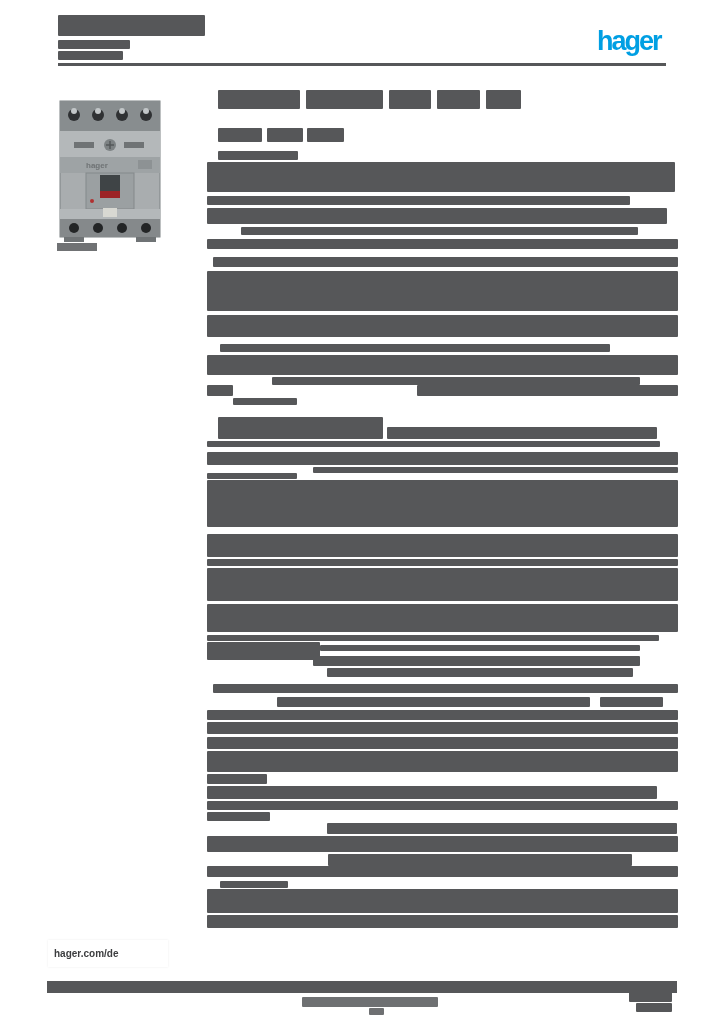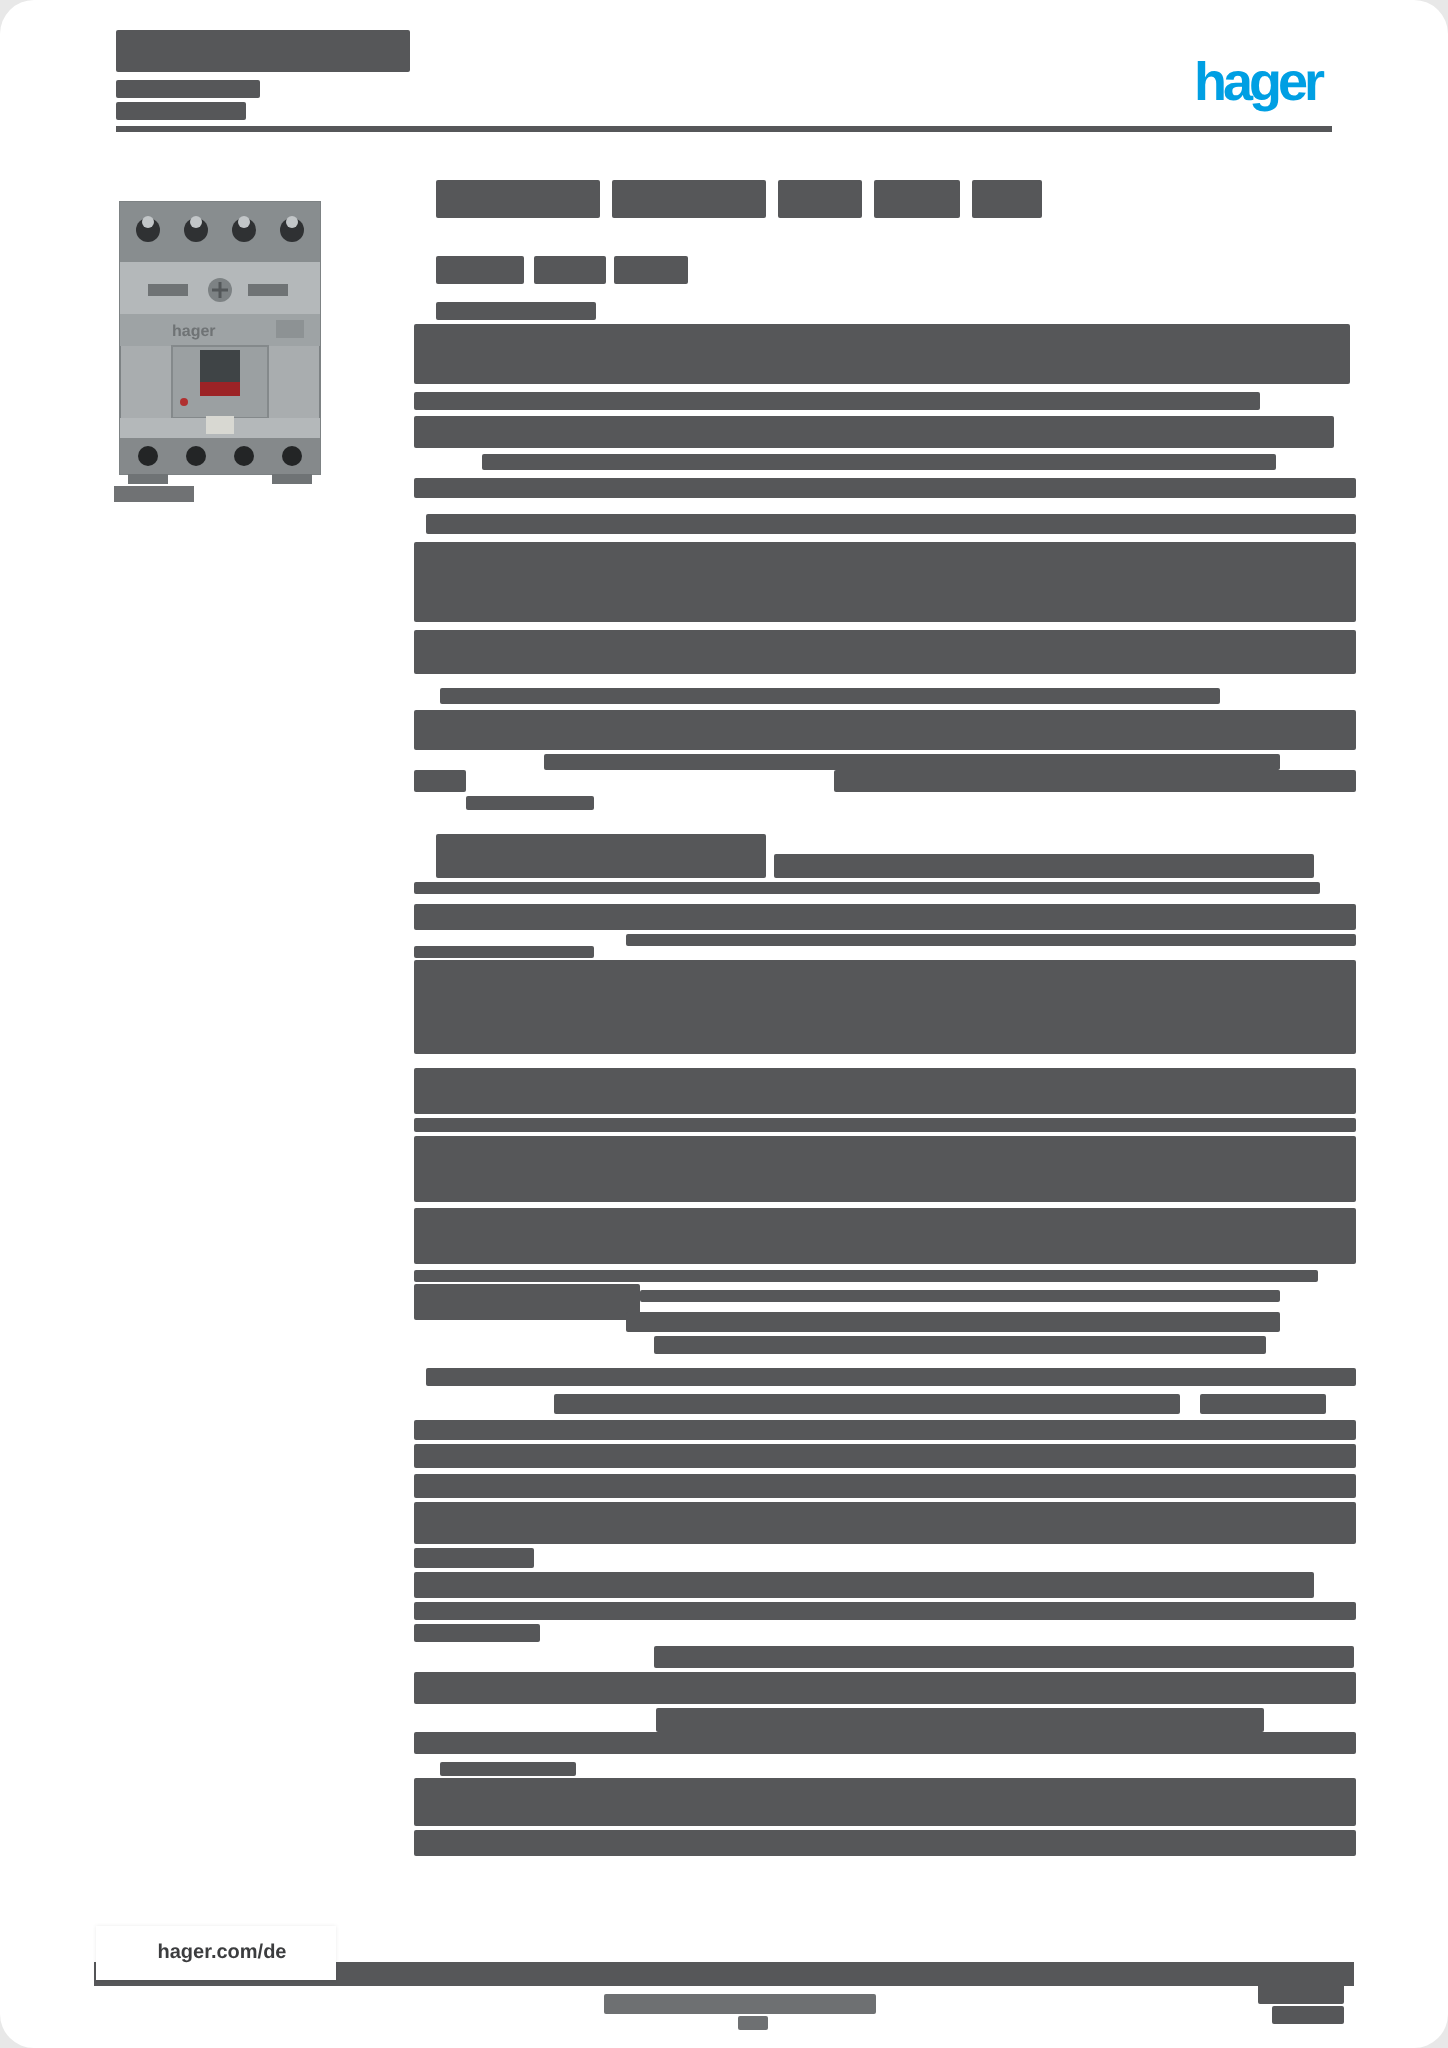--- a/index.html
+++ b/index.html
@@ -1,16 +1,16 @@
 <!DOCTYPE html>
 <html><head>
 <meta charset="utf-8">
 <style>
   html,body{margin:0;padding:0;background:#e8e8e8;font-family:"Liberation Sans",sans-serif;}
-  .page{position:relative;width:724px;height:1024px;background:#ffffff;margin:0 auto;overflow:hidden;border-radius:17px;}
+  .page{position:relative;width:724px;height:1024px;background:#ffffff;margin:0 auto;overflow:hidden;}
   .layer{position:absolute;left:0;top:0;width:100%;height:100%;pointer-events:none;}
   .blk{position:absolute;background:#565759;border-radius:1px;}
   .abs{position:absolute;}
   .logo{font-weight:800;font-size:27px;letter-spacing:-2px;line-height:1;}
   .rule{position:absolute;background:#565759;}
   .footer-band{position:absolute;background:#565759;}
   .site-box{position:absolute;background:#ffffff;display:flex;align-items:center;
             padding-left:6px;box-sizing:border-box;box-shadow:0 0 2px rgba(0,0,0,0.08);}
   .site-box span{font-size:10px;font-weight:bold;color:#3c3d3f;}
   .caption{position:absolute;background:#707274;}
@@ -140,21 +140,21 @@
       <div class="blk" style="left: 207px; top: 836px; width: 471px; height: 16px;"></div>
       <div class="blk" style="left: 328px; top: 854px; width: 304px; height: 12px;"></div>
       <div class="blk" style="left: 207px; top: 866px; width: 471px; height: 11px;"></div>
       <div class="blk" style="left: 220px; top: 881px; width: 68px; height: 7px;"></div>
       <div class="blk" style="left: 207px; top: 889px; width: 471px; height: 24px;"></div>
       <div class="blk" style="left: 207px; top: 915px; width: 471px; height: 13px;"></div>
     </div>
 
   <div class="footer-band" style="left:47px;top:981px;width:630px;height:12px;"></div>
 
-  <div class="site-box" style="left:48px;top:963px;width:120px;height:27px;justify-content:center;">
+  <div class="site-box" style="left:48px;top:940px;width:120px;height:27px;">
     <span>hager.com/de</span>
   </div>
 
   <div class="layer">
       <div class="blk" style="left: 302px; top: 997px; width: 136px; height: 10px; background: rgb(110, 112, 114);"></div>
       <div class="blk" style="left: 369px; top: 1008px; width: 15px; height: 7px; background: rgb(110, 112, 114);"></div>
     </div>
   <div class="layer">
       <div class="blk" style="left: 629px; top: 992px; width: 43px; height: 10px;"></div>
       <div class="blk" style="left: 636px; top: 1003px; width: 36px; height: 9px;"></div>

